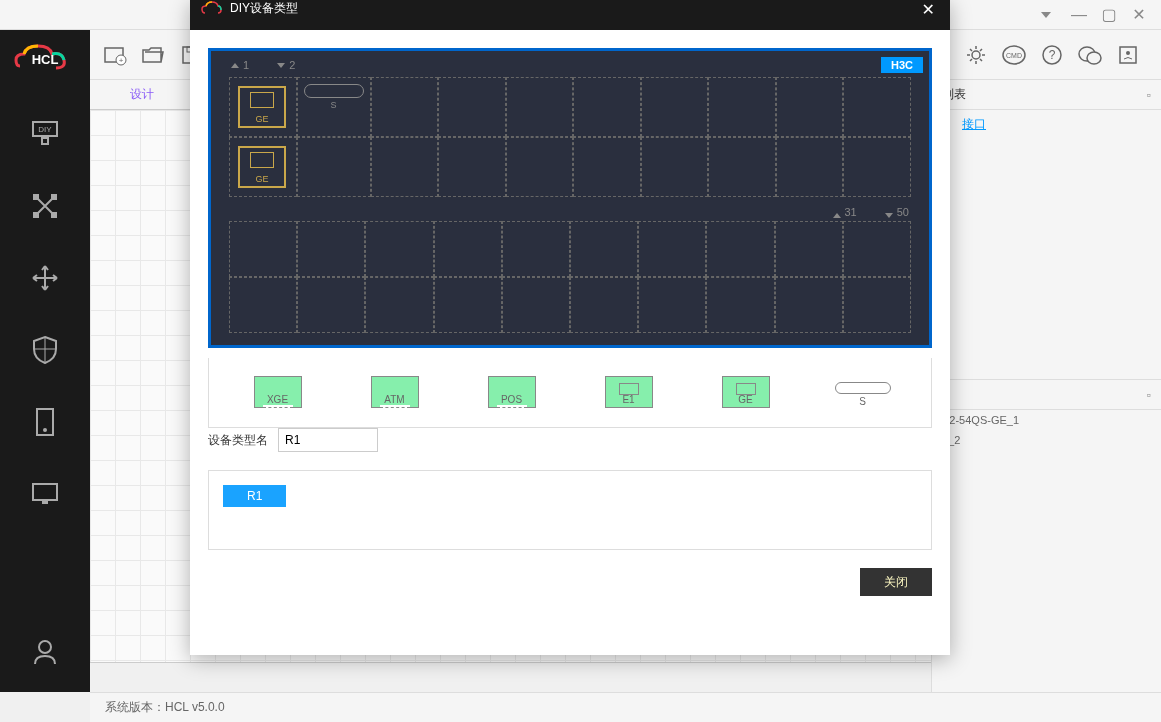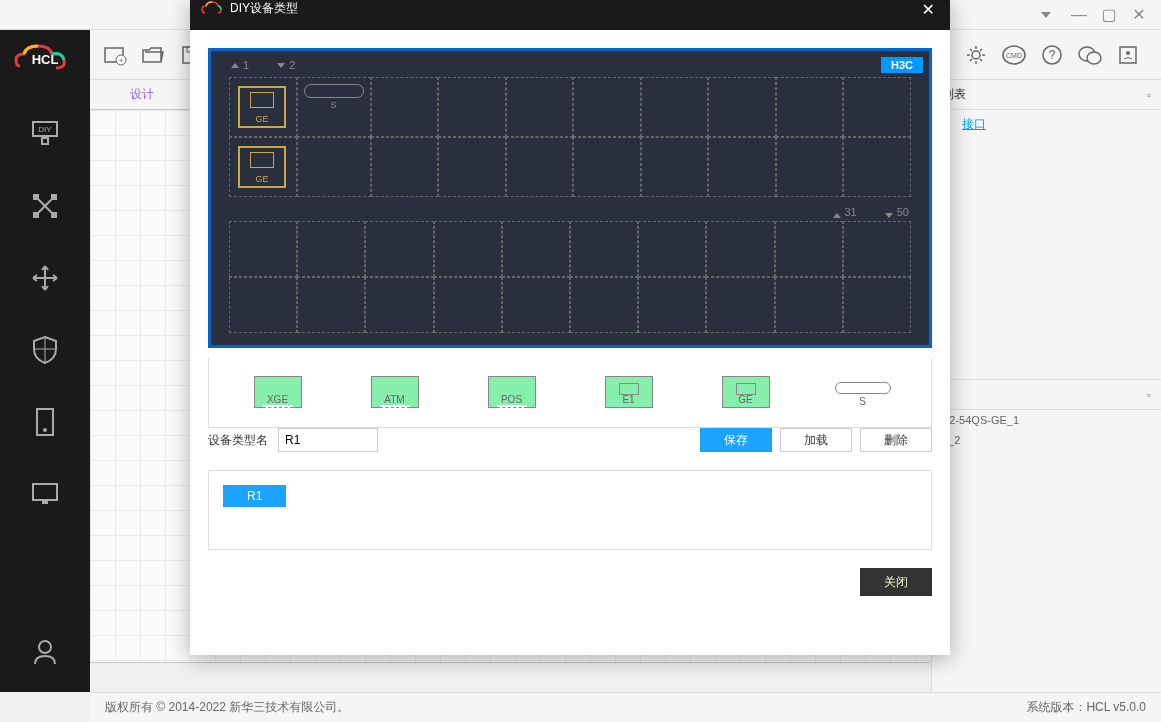--- a/index.html
+++ b/index.html
@@ -224,21 +224,20 @@
           <span></span>
           <span style="color:#888;">▫</span>
         </div>
       <div class="rp-text">V2-54QS-GE_1</div>
       <div class="rp-text">8_2</div>
     </div>
   </div>
 </div>
 
 <div class="statusbar">
-  <span>版权所有 © 2014-2022 新华三技术有限公司。</span>
   <span>系统版本：HCL v5.0.0</span>
 </div>
 
 <div class="modal">
   <div class="modal-title">
     <span class="cloud"><svg class="cloud-svg" viewBox="0 0 22 16">
           <path d="M5 13 Q2 13 2 9 Q2 6 6 6 Q7 2 12 2 Q17 2 18 6 Q21 6 21 10 Q21 13 18 13" fill="none" stroke="#e63946" stroke-width="1.5"></path>
           <path d="M6 6 Q7 2 12 2" stroke="#ffb703" stroke-width="1.5" fill="none"></path>
           <path d="M18 6 Q21 6 21 10" stroke="#06d6a0" stroke-width="1.5" fill="none"></path>
         </svg></span>
@@ -351,25 +350,20 @@
         </div>
       <div class="pal-item">
           <div class="pal-pill"></div>
           <div class="pal-s-lbl">S</div>
         </div>
     </div>
 
     <div class="form-row">
       <label>设备类型名</label>
       <input type="text" value="R1" style="">
-      <div class="btns">
-        <button class="btn primary">保存</button>
-        <button class="btn">加载</button>
-        <button class="btn">删除</button>
-      </div>
     </div>
 
     <div class="saved-list" partiallt="saved-devices-list">
       <div class="saved-item">R1</div>
     </div>
 
     <div class="modal-footer">
       <button class="btn dark">关闭</button>
     </div>
   </div>

